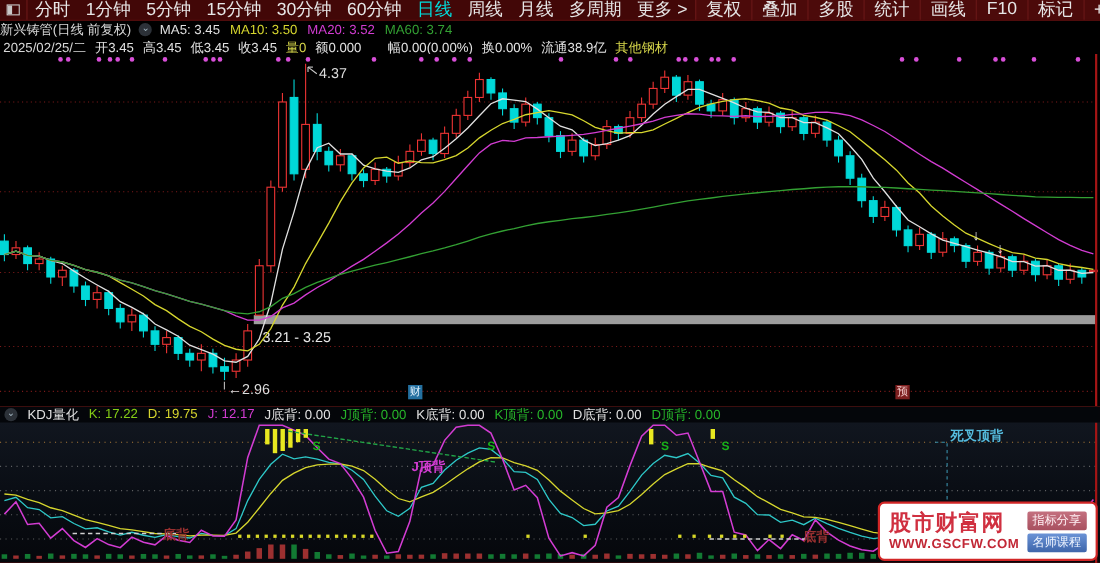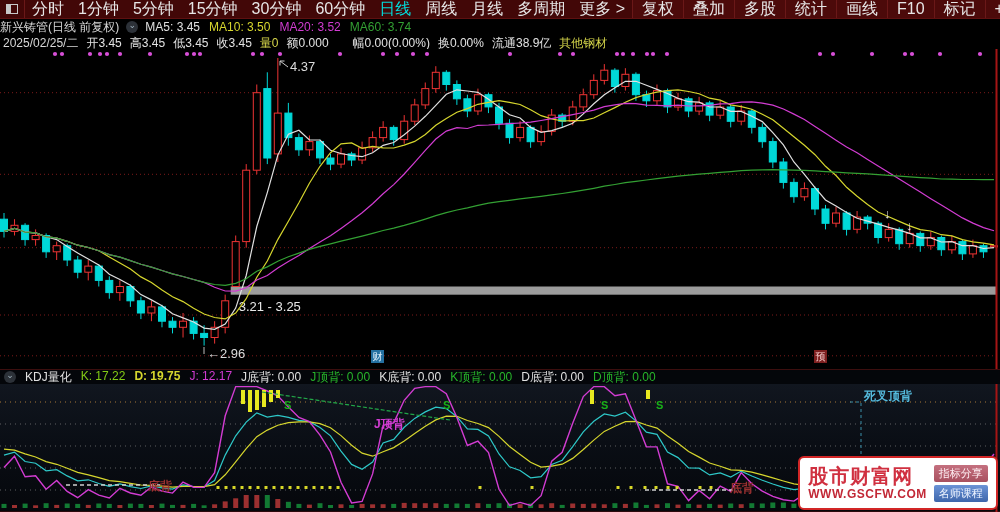--- a/index.html
+++ b/index.html
@@ -359,21 +359,21 @@
     </svg>
   <div class="news-badge badge-cai">财</div>
   <div class="news-badge badge-yu">预</div>
 </div>
 
 <div class="kdj-header">
   <span class="collapse-icon"></span>
   <span style="display:flex;gap:9px;">
       <span style="color: rgb(224, 224, 224);">KDJ量化</span>
       <span style="color: #84cc16;">K: 17.22</span>
-      <span style="color: rgb(214, 214, 46); font-weight: bold;">D: 19.75</span>
+      <span style="color: rgb(214, 214, 46);">D: 19.75</span>
       <span style="color: rgb(210, 60, 210);">J: 12.17</span>
       <span style="color: rgb(224, 224, 224);">J底背: 0.00</span>
       <span style="color: rgb(39, 181, 42);">J顶背: 0.00</span>
       <span style="color: rgb(224, 224, 224);">K底背: 0.00</span>
       <span style="color: rgb(39, 181, 42);">K顶背: 0.00</span>
       <span style="color: rgb(224, 224, 224);">D底背: 0.00</span>
       <span style="color: rgb(39, 181, 42);">D顶背: 0.00</span>
     </span>
 </div>
 

